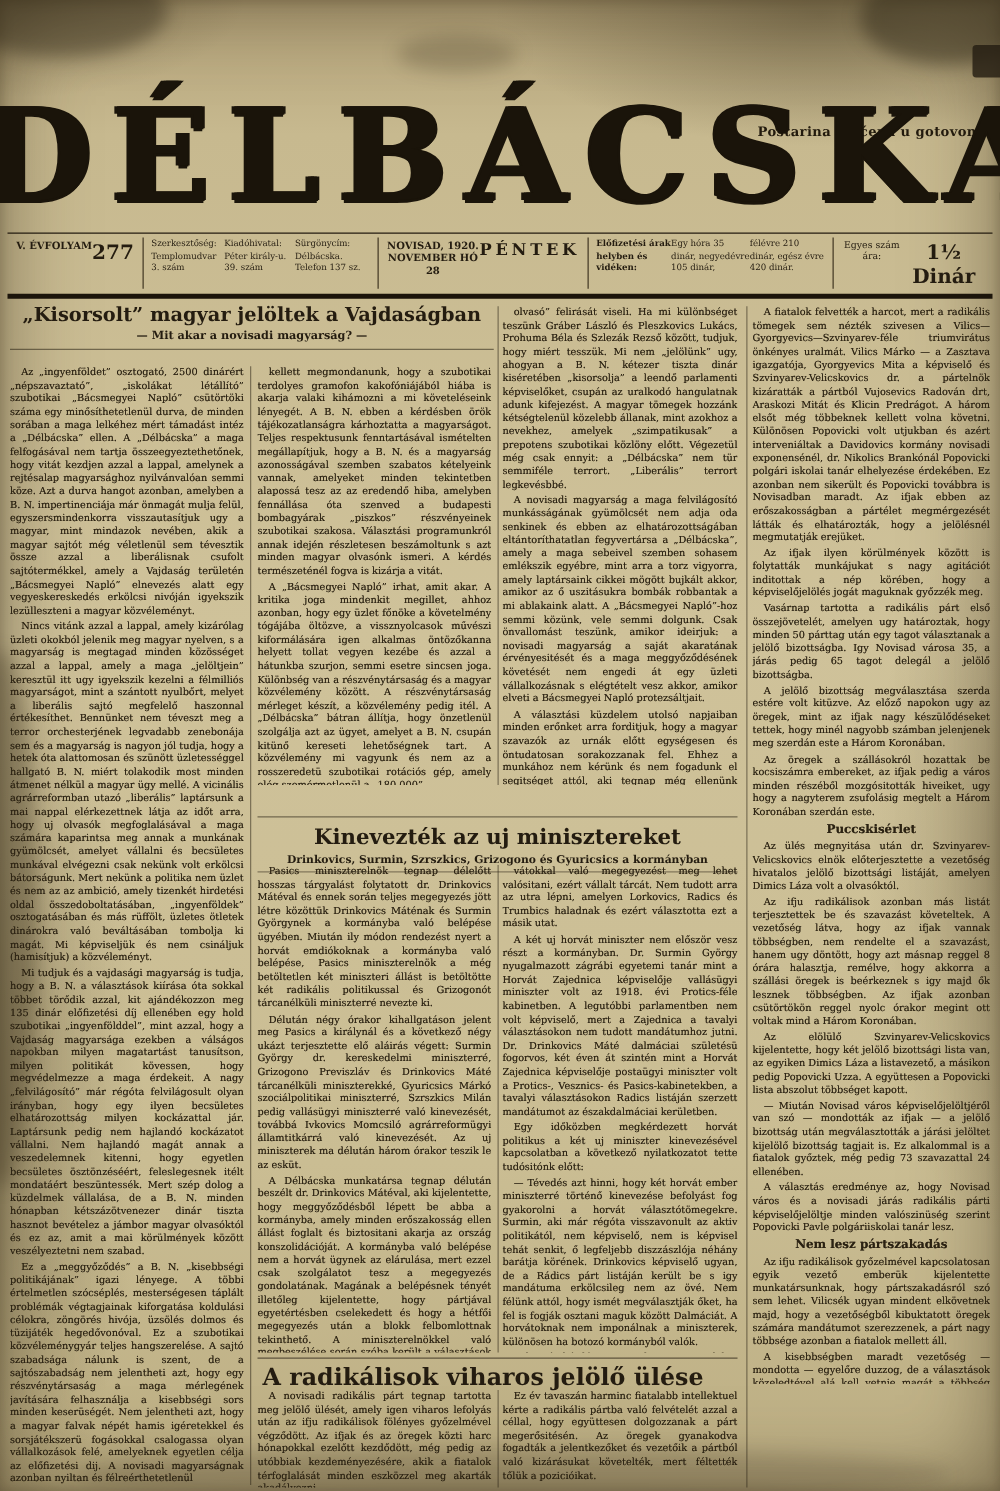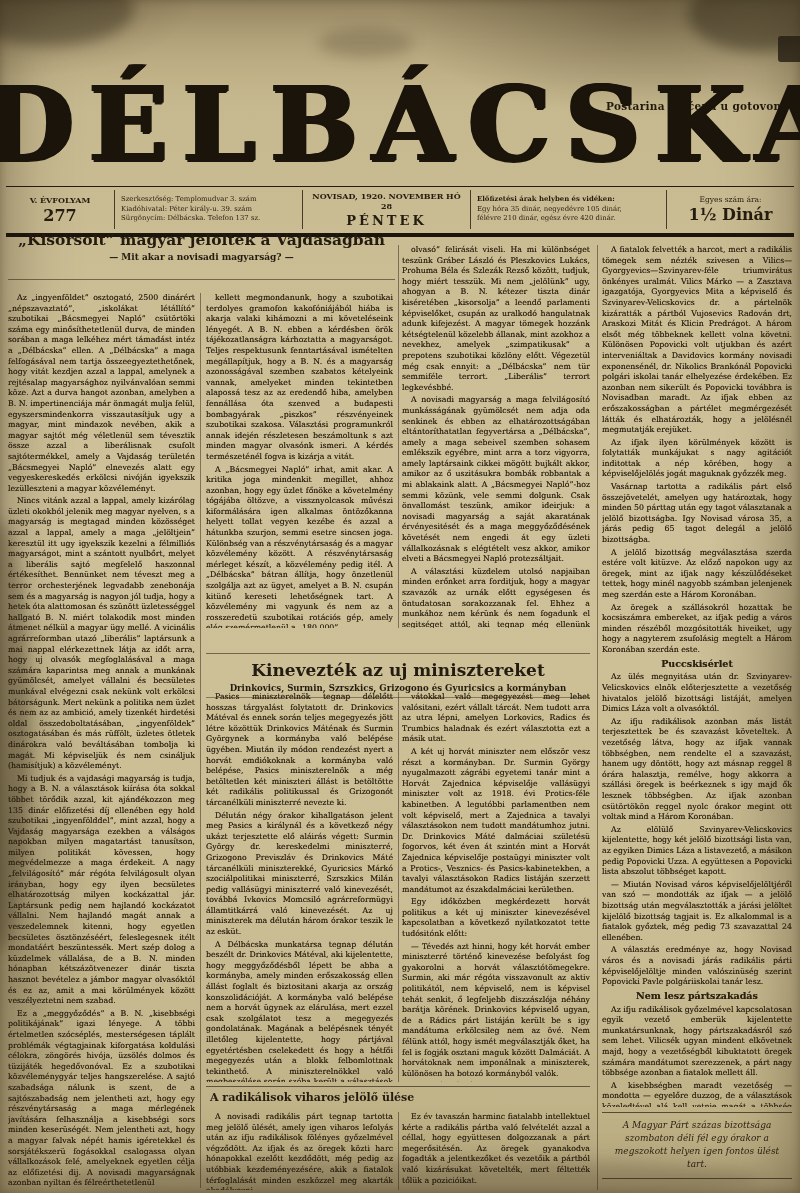--- a/index.html
+++ b/index.html
@@ -30,45 +30,45 @@
     font-size:100px; line-height:1; font-weight:bold; letter-spacing:14px;
     color:#1a140a; transform:scaleX(1.04) scaleY(1.03);
     text-shadow: 2px 0 0 currentColor, -2px 0 0 currentColor, 0 2px 0 currentColor, 1px 1px 0 currentColor;
   }
 
   .header-band {
     position:absolute; top:186px; left:6px; width:788px;
     border-top:1.5px solid #241c10; border-bottom:4px solid #1c150b;
     display:flex; align-items:stretch; padding:3px 0 4px;
   }
-  .hcell { padding:1px 6px; border-left:1px solid #463b26; display:flex; flex-direction:column; justify-content:center; }
+  .hcell { padding:1px 6px; border-left:1px solid #463b26; display:flex; flex-direction:row; justify-content:center; }
   .hcell:first-child { border-left:none; }
   #hc1 { width:108px; } #hc2 { width:188px; } #hc3 { width:168px; } #hc4 { width:196px; } #hc5 { width:128px; }
   .vol   { font-size:8px;  font-weight:bold; text-align:center; }
   .issue { font-size:16px; font-weight:bold; text-align:center; margin-top:1px; }
   .small-line { font-size:6.9px; line-height:1.4; }
   .small-line.b { font-weight:bold; }
   .dateline { font-size:8px; font-weight:bold; text-align:center; }
   .day { font-size:13px; font-weight:bold; letter-spacing:3px; text-align:center; margin-top:2px; }
   .price-label { font-size:7.5px; text-align:center; }
   .price-value { font-size:16px; font-weight:bold; text-align:center; margin-top:1px; }
 
-  .article-a-head { position:absolute; left:8px; top:231px; width:387px; text-align:center;
-    border-bottom:1px solid rgba(40,32,18,.55); padding-bottom:17px; }
+  .article-a-head { position:absolute; left:8px; top:243px; width:387px; text-align:center;
+    border-bottom:1px solid rgba(40,32,18,.55); padding-bottom:5px; }
   .article-a-title { font-size:15.5px; font-weight:bold; line-height:1.12; }
   .article-a-sub { font-size:9px; font-weight:bold; margin-top:4px; }
 
   .article-b-head { position:absolute; left:206px; top:653px; width:384px; text-align:center;
     border-top:1px solid rgba(40,32,18,.55); border-bottom:1px solid rgba(40,32,18,.45); padding:6px 0 4px; }
   .article-b-title { font-size:17px; font-weight:bold; }
   .article-b-sub { font-size:8.6px; font-weight:bold; margin-top:3px; }
 
   .article-c-head { position:absolute; left:206px; top:1086px; width:384px;
     border-top:1.5px solid rgba(40,32,18,.65); padding:4px 0 2px 4px;
-    font-size:11px; font-weight:bold; }
+    font-size:19px; font-weight:bold; }
 
   .textcol { position:absolute; font-size:7.8px; line-height:1.36; text-align:justify;
     color:#2b2212; overflow:hidden; text-shadow:0 0 .4px rgba(43,34,18,.65); }
   .textcol p { text-indent:9px; margin:0 0 2px 0; }
   .subhead { font-size:9.5px; font-weight:bold; text-align:center; margin:7px 0 3px; text-indent:0 !important; }
 
   #colA1 { left:8px;   top:293px;  width:187px; height:895px; }
   #colA2 { left:206px; top:293px;  width:187px; height:335px; }
   #colA3 { left:402px; top:245px;  width:188px; height:383px; }
   #colB1 { left:206px; top:692px;  width:187px; height:390px; }
@@ -191,21 +191,20 @@
     <p>Az ülés megnyitása után dr. Szvinyarev-Velicskovics elnök előterjesztette a vezetőség hivatalos jelölő bizottsági listáját, amelyen Dimics Láza volt a olvasóktól.</p>
     <p>Az ifju radikálisok azonban más listát terjesztettek be és szavazást követeltek. A vezetőség látva, hogy az ifjak vannak többségben, nem rendelte el a szavazást, hanem ugy döntött, hogy azt másnap reggel 8 órára halasztja, remélve, hogy akkorra a szállási öregek is beérkeznek s igy majd ők lesznek többségben. Az ifjak azonban csütörtökön reggel nyolc órakor megint ott voltak mind a Három Koronában.</p>
     <p>Az elölülő Szvinyarev-Velicskovics kijelentette, hogy két jelölő bizottsági lista van, az egyiken Dimics Láza a listavezető, a másikon pedig Popovicki Uzza. A együttesen a Popovicki lista abszolut többséget kapott.</p>
     <p>— Miután Novisad város képviselőjelöltjéről van szó — mondották az ifjak — a jelölő bizottság után megválasztották a járási jelöltet kijelölő bizottság tagjait is. Ez alkalommal is a fiatalok győztek, még pedig 73 szavazattal 24 ellenében.</p>
     <p>A választás eredménye az, hogy Novisad város és a novisadi járás radikális párti képviselőjelöltje minden valószinüség szerint Popovicki Pavle polgáriiskolai tanár lesz.</p>
     <p class="subhead">Nem lesz pártszakadás</p>
     <p>Az ifju radikálisok győzelmével kapcsolatosan egyik vezető emberük kijelentette munkatársunknak, hogy pártszakadásról szó sem lehet. Vilicsék ugyan mindent elkövetnek majd, hogy a vezetőségből kibuktatott öregek számára mandátumot szerezzenek, a párt nagy többsége azonban a fiatalok mellett áll.</p>
     <p>A kisebbségben maradt vezetőség — mondotta — egyelőre duzzog, de a választások közeledtével alá kell vetnie magát a többség akaratának és a választáson Popovicki Pavlet támogatni.</p>
   </div>
 
-  <div class="notice">A Magyar Párt százas bizottsága szombaton déli fél egy órakor a megszokott helyen igen fontos ülést tart.</div>
 
   <div class="vline" id="v1"></div>
   <div class="vline" id="v2a"></div>
   <div class="vline" id="v2b"></div>
   <div class="vline" id="v2c"></div>
   <div class="vline" id="v3"></div>
 
 </div>
 
 </body></html>

